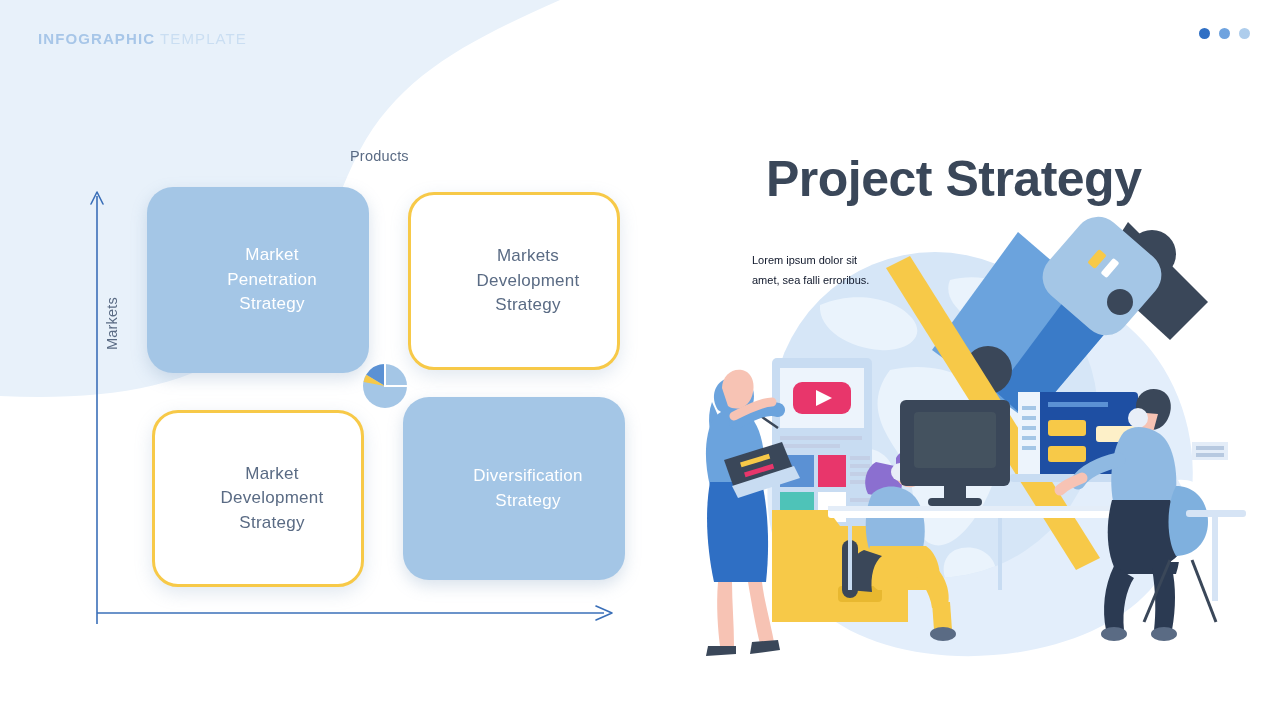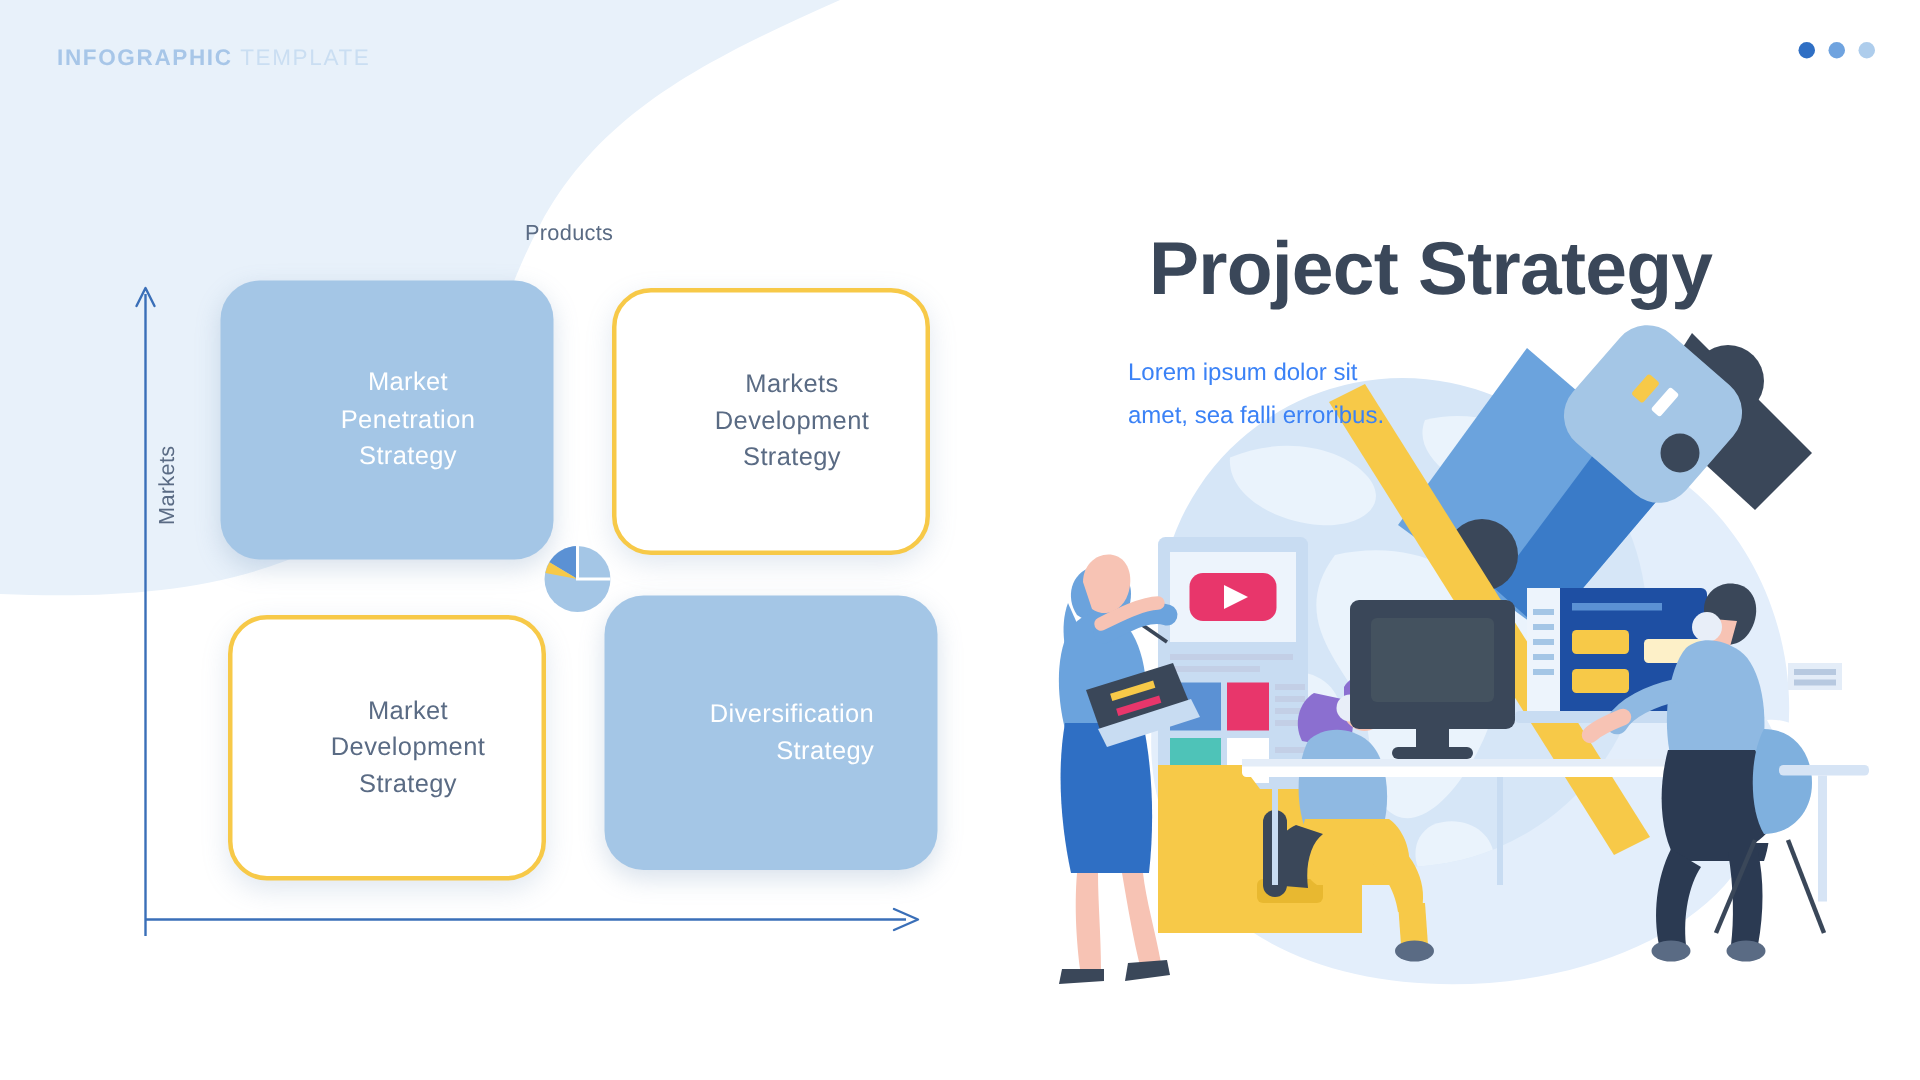--- a/index.html
+++ b/index.html
@@ -53,34 +53,34 @@
     box-shadow:0 6px 16px rgba(120,150,185,.28);
   }
   .card-outline{
     background:#ffffff;color:#5a6b84;
     border:3px solid #f7c948;
     box-shadow:0 6px 18px rgba(120,150,185,.22);
   }
   #card-mp{left:147px;top:187px;width:222px;height:186px;}
   #card-pd{left:408px;top:192px;width:212px;height:178px;}
   #card-md{left:152px;top:410px;width:212px;height:177px;}
-  #card-dv{left:403px;top:397px;width:222px;height:183px;text-align:right;}
+  #card-dv{left:403px;top:397px;width:222px;height:183px;}
 
   .pie-badge{position:absolute;left:360px;top:361px;width:50px;height:50px;}
 
   
   .right{position:absolute;left:750px;top:0;width:530px;height:720px;z-index:4;}
   .headline{
     position:absolute;left:16px;top:150px;
     font-size:50px;font-weight:bold;color:#3a4759;
     letter-spacing:-.5px;white-space:nowrap;
   }
   .subtext{
-    position:absolute;left:2px;top:234px;width:250px;
-    font-size:16px;color:#3b82f6;line-height:1.82;
+    position:absolute;left:2px;top:250px;width:250px;
+    font-size:11px;color:#0f172a;line-height:1.82;
   }
 
   .illus{position:absolute;left:700px;top:210px;width:580px;height:470px;z-index:2;}
 </style>
 </head>
 <body>
 
 <div class="stage">
 
   <svg class="bg-wave" viewBox="0 0 620 430">

